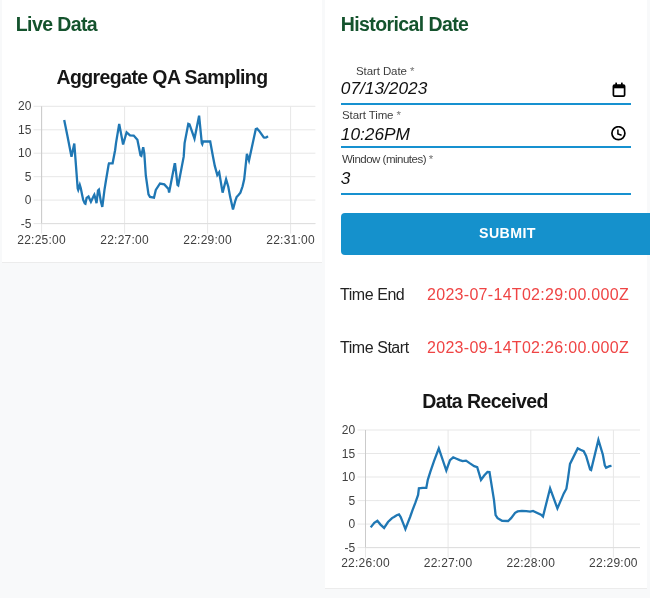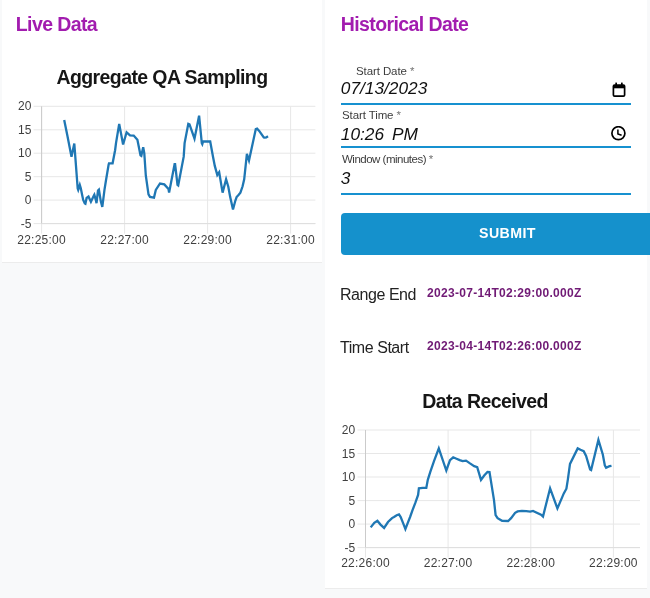--- a/index.html
+++ b/index.html
@@ -1,52 +1,52 @@
 <!DOCTYPE html>
 <html><head><meta charset="utf-8">
 <style>
   * { margin:0; padding:0; box-sizing:border-box; }
   html,body { width:650px; height:598px; background:#f8f9fa; font-family:"Liberation Sans",sans-serif; position:relative; overflow:hidden; }
   body { will-change:transform; }
   .card { position:absolute; background:#ffffff; border-bottom:1px solid #ececec; }
   .abs { position:absolute; white-space:nowrap; }
-  .h1 { font-size:19.5px; font-weight:bold; color:#a21caf; letter-spacing:-0.6px; }
+  .h1 { font-size:19.5px; font-weight:bold; color:#14532d; letter-spacing:-0.6px; }
   .flabel { font-size:11.5px; color:#3d3d3d; letter-spacing:-0.1px; }
   .flabel .ast { color:#757575; }
   .fval { font-size:17.3px; color:#101010;font-style:italic; }
   .uline { position:absolute; height:2px; background:#1691d0; width:290px; left:341px; }
   .btn { position:absolute; left:341px; top:212.9px; width:333px; height:41.8px; background:#1591cc; border-radius:4px; text-align:center; line-height:41.8px; color:#fff; font-size:14.2px; font-weight:bold; letter-spacing:0.4px; }
   .rlabel { font-size:16px; color:#222; letter-spacing:-0.45px; }
-  .rval { font-size:12px; color:#701a75; font-weight:bold; letter-spacing:0.3px; }
+  .rval { font-size:16px; color:#ef4444; font-weight:normal; letter-spacing:0.3px; }
 </style></head>
 <body>
 <div class="card" style="left:2px;top:0;width:319.8px;height:263px"></div>
 <div class="card" style="left:324.5px;top:0;width:322px;height:588.5px"></div>
 
 <div class="abs h1" style="left:15.8px;top:13px">Live Data</div>
 <div class="abs h1" style="left:340.8px;top:13px">Historical Date</div>
 
 <div class="abs flabel" style="left:356px;top:64.9px">Start Date <span class="ast">*</span></div>
 <div class="abs fval" style="left:340.8px;top:77.9px">07/13/2023</div>
 <div class="uline" style="top:102.9px"></div>
 
 <div class="abs flabel" style="left:342px;top:109.2px">Start Time <span class="ast">*</span></div>
-<div class="abs fval" style="left:340.8px;top:124.2px">10:26<span style="margin-left:8px">PM</span></div>
+<div class="abs fval" style="left:340.8px;top:124.2px">10:26<span style="">PM</span></div>
 <div class="uline" style="top:145.8px"></div>
 
 <div class="abs flabel" style="left:342px;top:152.5px;letter-spacing:-0.5px">Window (minutes) <span class="ast">*</span></div>
 <div class="abs fval" style="left:340.8px;top:168.4px">3</div>
 <div class="uline" style="top:192.8px"></div>
 
 <div class="btn">SUBMIT</div>
 
-<div class="abs rlabel" style="left:340px;top:286.4px">Range End</div>
+<div class="abs rlabel" style="left:340px;top:286.4px">Time End</div>
 <div class="abs rval" style="left:427px;top:286.4px">2023-07-14T02:29:00.000Z</div>
 <div class="abs rlabel" style="left:340px;top:339.4px">Time Start</div>
-<div class="abs rval" style="left:427px;top:339.4px">2023-04-14T02:26:00.000Z</div>
+<div class="abs rval" style="left:427px;top:339.4px">2023-09-14T02:26:00.000Z</div>
 
 <svg style="position:absolute;left:0;top:0" width="650" height="598" viewBox="0 0 650 598">
 <line x1="33.6" y1="106.3" x2="315.4" y2="106.3" stroke="#e7e7e7" stroke-width="1"></line>
 <line x1="33.6" y1="129.8" x2="315.4" y2="129.8" stroke="#e7e7e7" stroke-width="1"></line>
 <line x1="33.6" y1="153.2" x2="315.4" y2="153.2" stroke="#e7e7e7" stroke-width="1"></line>
 <line x1="33.6" y1="176.7" x2="315.4" y2="176.7" stroke="#e7e7e7" stroke-width="1"></line>
 <line x1="33.6" y1="200.1" x2="315.4" y2="200.1" stroke="#e7e7e7" stroke-width="1"></line>
 <line x1="33.6" y1="223.6" x2="315.4" y2="223.6" stroke="#e7e7e7" stroke-width="1"></line>
 <line x1="41.6" y1="106.3" x2="41.6" y2="233.6" stroke="#e7e7e7" stroke-width="1"></line>
 <line x1="124.6" y1="106.3" x2="124.6" y2="233.6" stroke="#e7e7e7" stroke-width="1"></line>

